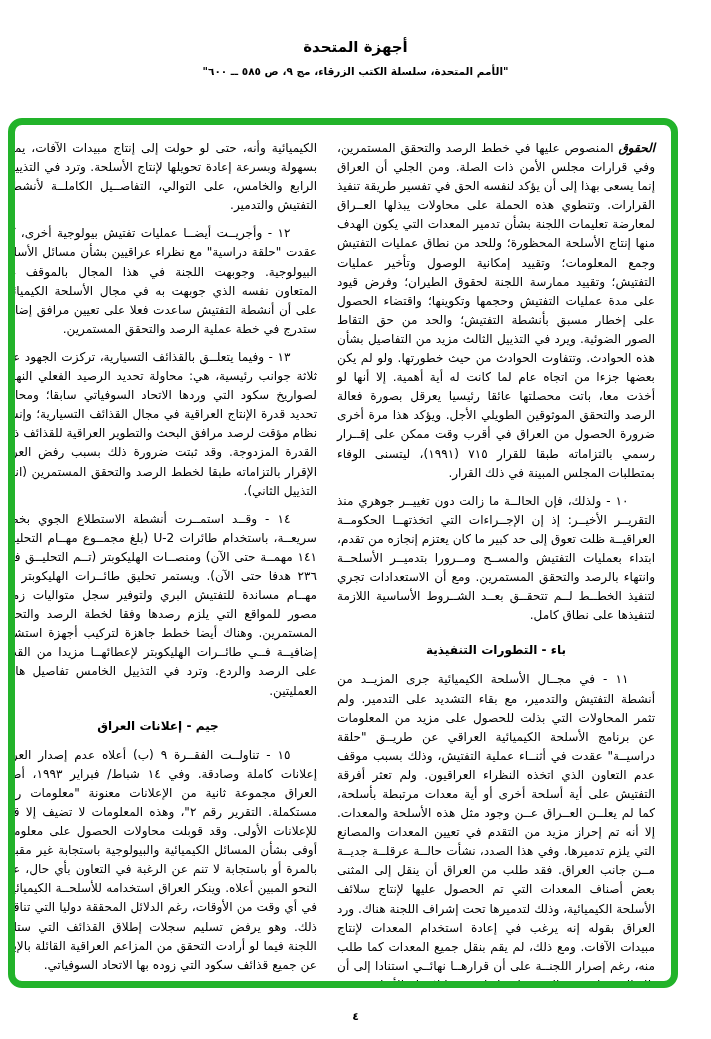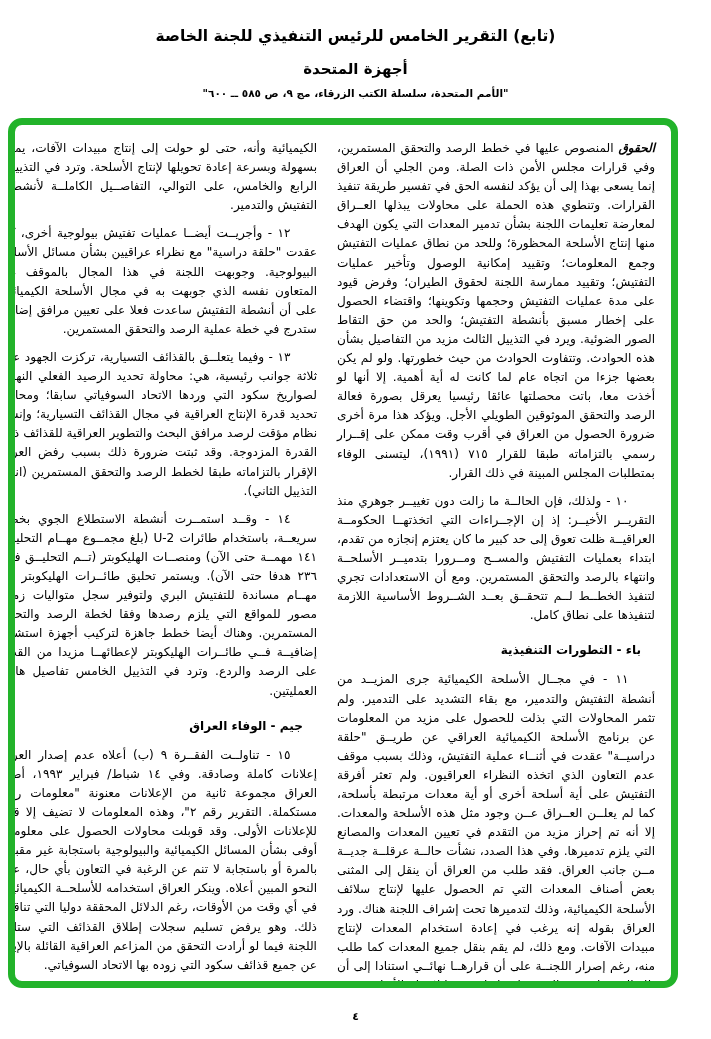--- a/index.html
+++ b/index.html
@@ -75,60 +75,59 @@
   }
   .para.numbered {
     text-indent: 2.2em;
   }
   .lead-bold {
     font-weight: bold;
     font-style: italic;
   }
   .section-heading {
     font-weight: bold;
-    margin: 16px 14px 10px 0;
-    text-align: right;
+    margin: 16px 0 10px 0;
+    text-align: center;
     text-indent: 0;
   }
 
   
   .page-number {
     position: absolute;
     bottom: 16px;
     left: 0;
     right: 0;
     text-align: center;
     font-size: 11px;
     font-weight: bold;
   }
 </style>
 </head>
 <body>
 
 <div class="header">
-  <div class="title-line1">(تابع) التقرير الخامس للرئيس التنفيذي للجنة الخاصة</div>
   <div class="title-line2">أجهزة المتحدة</div>
   <div class="source-line">"الأمم المتحدة، سلسلة الكتب الزرقاء، مج ٩، ص ٥٨٥ ــ ٦٠٠"</div>
 </div>
 
 <div class="green-box" style="border-color: rgb(34, 179, 42);">
   <div class="columns">
 
     <div class="col">
       <p class="para"><span class="lead-bold">الحقوق</span><span> المنصوص عليها في خطط الرصد والتحقق المستمرين، وفي قرارات مجلس الأمن ذات الصلة. ومن الجلي أن العراق إنما يسعى بهذا إلى أن يؤكد لنفسه الحق في تفسير طريقة تنفيذ القرارات. وتنطوي هذه الحملة على محاولات يبذلها العــراق لمعارضة تعليمات اللجنة بشأن تدمير المعدات التي يكون الهدف منها إنتاج الأسلحة المحظورة؛ وللحد من نطاق عمليات التفتيش وجمع المعلومات؛ وتقييد إمكانية الوصول وتأخير عمليات التفتيش؛ وتقييد ممارسة اللجنة لحقوق الطيران؛ وفرض قيود على مدة عمليات التفتيش وحجمها وتكوينها؛ واقتضاء الحصول على إخطار مسبق بأنشطة التفتيش؛ والحد من حق التقاط الصور الضوئية. ويرد في التذييل الثالث مزيد من التفاصيل بشأن هذه الحوادث. وتتفاوت الحوادث من حيث خطورتها. ولو لم يكن بعضها جزءا من اتجاه عام لما كانت له أية أهمية. إلا أنها لو أخذت معا، باتت محصلتها عائقا رئيسيا يعرقل بصورة فعالة الرصد والتحقق الموثوقين الطويلي الأجل. ويؤكد هذا مرة أخرى ضرورة الحصول من العراق في أقرب وقت ممكن على إقــرار رسمي بالتزاماته طبقا للقرار ٧١٥ (١٩٩١)، ليتسنى الوفاء بمتطلبات المجلس المبينة في ذلك القرار.</span></p>
       <p class="para numbered">١٠ - ولذلك، فإن الحالــة ما زالت دون تغييــر جوهري منذ التقريــر الأخيــر: إذ إن الإجــراءات التي اتخذتهــا الحكومــة العراقيــة ظلت تعوق إلى حد كبير ما كان يعتزم إنجازه من تقدم، ابتداء بعمليات التفتيش والمســح ومــرورا بتدميــر الأسلحــة وانتهاء بالرصد والتحقق المستمرين. ومع أن الاستعدادات تجري لتنفيذ الخطــط لــم تتحقــق بعــد الشــروط الأساسية اللازمة لتنفيذها على نطاق كامل.</p>
       <p class="para section-heading">باء -  التطورات التنفيذية</p>
       <p class="para numbered">١١ - في مجــال الأسلحة الكيميائية جرى المزيــد من أنشطة التفتيش والتدمير، مع بقاء التشديد على التدمير. ولم تثمر المحاولات التي بذلت للحصول على مزيد من المعلومات عن برنامج الأسلحة الكيميائية العراقي عن طريــق "حلقة دراسيــة" عقدت في أثنــاء عملية التفتيش، وذلك بسبب موقف عدم التعاون الذي اتخذه النظراء العراقيون. ولم تعثر أفرقة التفتيش على أية أسلحة أخرى أو أية معدات مرتبطة بأسلحة، كما لم يعلــن العــراق عــن وجود مثل هذه الأسلحة والمعدات. إلا أنه تم إحراز مزيد من التقدم في تعيين المعدات والمصانع التي يلزم تدميرها. وفي هذا الصدد، نشأت حالــة عرقلــة جديــة مــن جانب العراق. فقد طلب من العراق أن ينقل إلى المثنى بعض أصناف المعدات التي تم الحصول عليها لإنتاج سلائف الأسلحة الكيميائية، وذلك لتدميرها تحت إشراف اللجنة هناك. ورد العراق بقوله إنه يرغب في إعادة استخدام المعدات لإنتاج مبيدات الآفات. ومع ذلك، لم يقم بنقل جميع المعدات كما طلب منه، رغم إصرار اللجنــة على أن قرارهــا نهائــي استنادا إلى أن تلك المعــدات تــم الحصــول عليها خصيصا لإنتــاج الأسلحة</p>
     </div>
 
     <div class="col">
       <p class="para">الكيميائية وأنه، حتى لو حولت إلى إنتاج مبيدات الآفات، يمكن بسهولة وبسرعة إعادة تحويلها لإنتاج الأسلحة. وترد في التذييلين الرابع والخامس، على التوالي، التفاصــيل الكاملــة لأنشطــة التفتيش والتدمير.</p>
       <p class="para numbered">١٢ - وأجريــت أيضــا عمليات تفتيش بيولوجية أخرى، كما عقدت "حلقة دراسية" مع نظراء عراقيين بشأن مسائل الأسلحة البيولوجية. وجوبهت اللجنة في هذا المجال بالموقف غير المتعاون نفسه الذي جوبهت به في مجال الأسلحة الكيميائية. على أن أنشطة التفتيش ساعدت فعلا على تعيين مرافق إضافية ستدرج في خطة عملية الرصد والتحقق المستمرين.</p>
       <p class="para numbered">١٣ - وفيما يتعلــق بالقذائف التسيارية، تركزت الجهود على ثلاثة جوانب رئيسية، هي: محاولة تحديد الرصيد الفعلي النهائي لصواريخ سكود التي وردها الاتحاد السوفياتي سابقا؛ ومحاولة تحديد قدرة الإنتاج العراقية في مجال القذائف التسيارية؛ وإنشاء نظام مؤقت لرصد مرافق البحث والتطوير العراقية للقذائف ذات القدرة المزدوجة. وقد ثبتت ضرورة ذلك بسبب رفض العراق الإقرار بالتزاماته طبقا لخطط الرصد والتحقق المستمرين (انظر التذييل الثاني).</p>
       <p class="para numbered">١٤ - وقــد استمــرت أنشطة الاستطلاع الجوي بخطى سريعــة، باستخدام طائرات U-2 (بلغ مجمــوع مهــام التحليــق ١٤١ مهمــة حتى الآن) ومنصــات الهليكوبتر (تــم التحليــق فوق ٢٣٦ هدفا حتى الآن). ويستمر تحليق طائــرات الهليكوبتر في مهــام مساندة للتفتيش البري ولتوفير سجل متواليات زمنية مصور للمواقع التي يلزم رصدها وفقا لخطة الرصد والتحقق المستمرين. وهناك أيضا خطط جاهزة لتركيب أجهزة استشعار إضافيــة فــي طائــرات الهليكوبتر لإعطائهــا مزيدا من القدرة على الرصد والردع. وترد في التذييل الخامس تفاصيل هاتين العمليتين.</p>
-      <p class="para section-heading">جيم -  الوفاء العراق</p>
+      <p class="para section-heading">جيم -  إعلانات العراق</p>
       <p class="para numbered">١٥ - تناولــت الفقــرة ٩ (ب) أعلاه عدم إصدار العراق إعلانات كاملة وصادقة. وفي ١٤ شباط/ فبراير ١٩٩٣، أصدر العراق مجموعة ثانية من الإعلانات معنونة "معلومات رصد مستكملة. التقرير رقم ٢"، وهذه المعلومات لا تضيف إلا قليلا للإعلانات الأولى. وقد قوبلت محاولات الحصول على معلومات أوفى بشأن المسائل الكيميائية والبيولوجية باستجابة غير مقبولة بالمرة أو باستجابة لا تنم عن الرغبة في التعاون بأي حال، على النحو المبين أعلاه. وينكر العراق استخدامه للأسلحــة الكيميائيــة في أي وقت من الأوقات، رغم الدلائل المحققة دوليا التي تناقض ذلك. وهو يرفض تسليم سجلات إطلاق القذائف التي ستلزم اللجنة فيما لو أرادت التحقق من المزاعم العراقية القائلة بالإبلاغ عن جميع قذائف سكود التي زوده بها الاتحاد السوفياتي.</p>
     </div>
 
   </div>
 </div>
 
 <div class="page-number">٤</div>
 
 </body></html>

